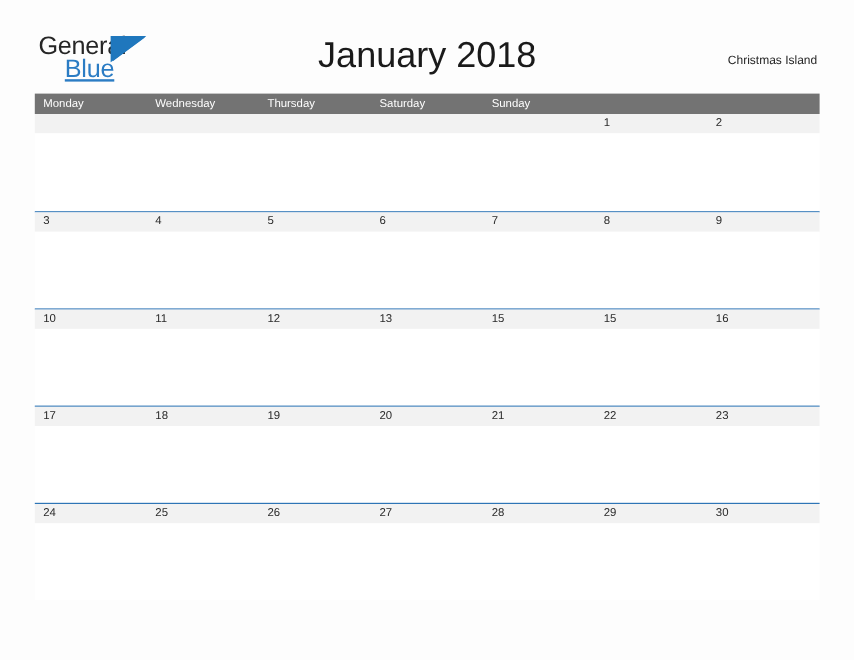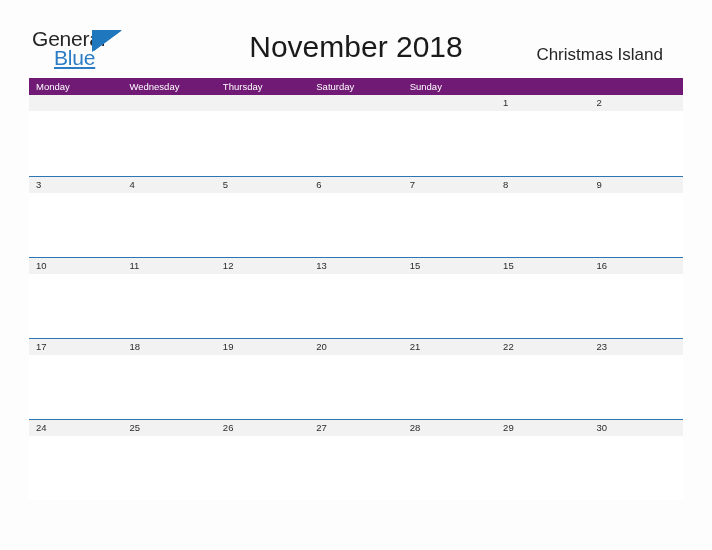--- a/index.html
+++ b/index.html
@@ -60,37 +60,37 @@
     top: 30px;
     text-align: center;
     font-size: 30px;
     color: #1a1a1a;
     font-weight: normal;
     font-family: "Liberation Sans", sans-serif;
   }
 
   .region-label {
     position: absolute;
-    right: 49px;
+    right: 31px;
     top: 45px;
-    font-size: 17px;
+    font-size: 10px;
     color: #262626;
   }
 
   
   .calendar {
     position: absolute;
     left: 29px;
     top: 78px;
     width: 654px;
   }
 
   .weekdays {
     display: flex;
-    background: #701a75;
+    background: #737373;
     height: 17px;
     align-items: center;
   }
   .weekday {
     width: 93.43px;
     flex: 0 0 93.43px;
     color: #ffffff;
     font-size: 9.5px;
     padding-left: 7px;
     box-sizing: border-box;
@@ -145,21 +145,21 @@
 
   <div class="logo">
     <span class="logo-general">General</span>
     <span class="logo-blue">Blue</span>
     <svg class="logo-flag" viewBox="0 0 30 22" xmlns="http://www.w3.org/2000/svg">
       <polygon points="0,0 30,0 0,22" fill="#1f77bd" transform="translate(0,0) scale(1,1)"></polygon>
       <polygon points="2,1 29,1 2,21" fill="#1f77bd"></polygon>
     </svg>
   </div>
 
-  <div class="calendar-title">November 2018</div>
+  <div class="calendar-title">January 2018</div>
 
   <div class="region-label">Christmas Island</div>
 </div>
 
 <div class="calendar">
 
   <div class="weekdays">
     <div class="weekday">Monday</div>
     <div class="weekday">Wednesday</div>
     <div class="weekday">Thursday</div>

